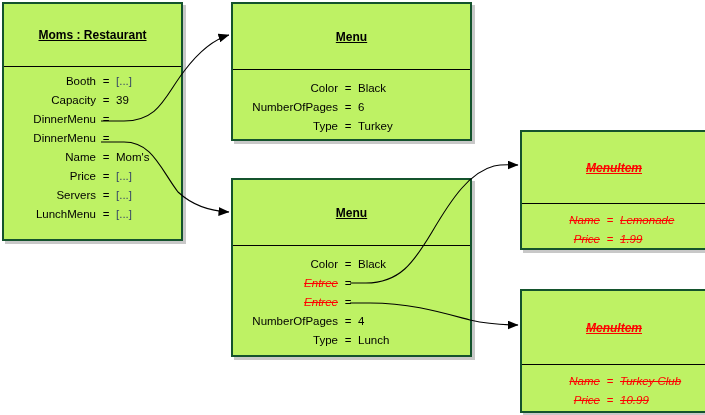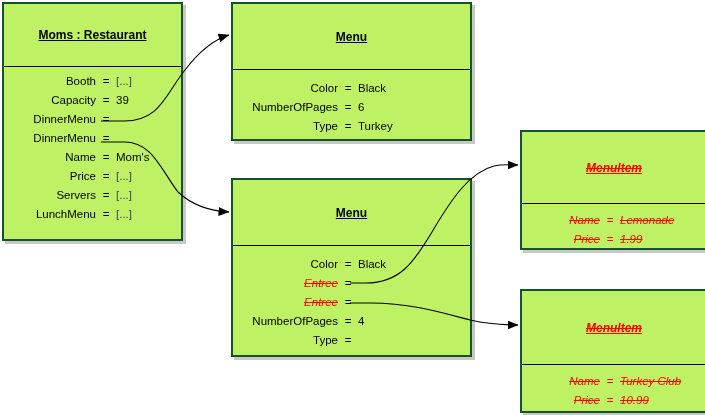--- a/index.html
+++ b/index.html
@@ -211,20 +211,21 @@
         <span class="attr-value"></span>
       </div>
       <div class="attr-row">
         <span class="attr-label" style="width:105px;">NumberOfPages</span>
         <span class="attr-eq">=</span>
         <span class="attr-value">4</span>
       </div>
       <div class="attr-row">
         <span class="attr-label" style="width:105px;">Type</span>
         <span class="attr-eq">=</span>
+        <span class="attr-value">Lunch</span>
       </div>
     </div>
   </div>
 
   <div class="obj-box" style="left:520px; top:130px; width:188px; height:120px;">
     <div class="obj-header" style="height:72px;">
       <span class="obj-title deleted">MenuItem</span>
     </div>
     <div class="obj-body" style="height:47px; padding-top:6px;">
       <div class="attr-row deleted-all">

